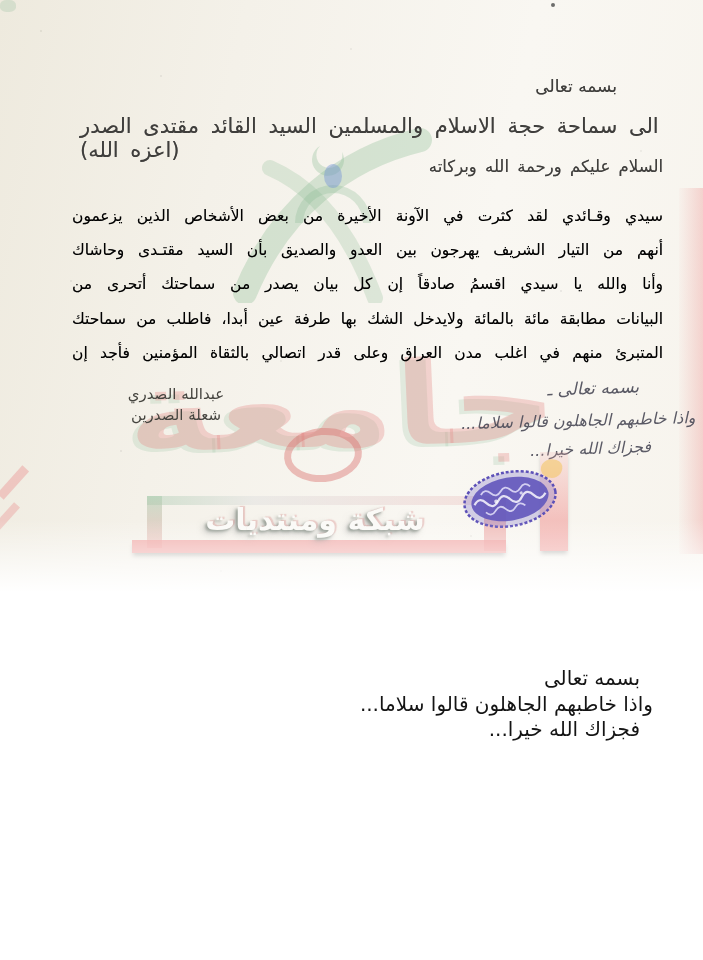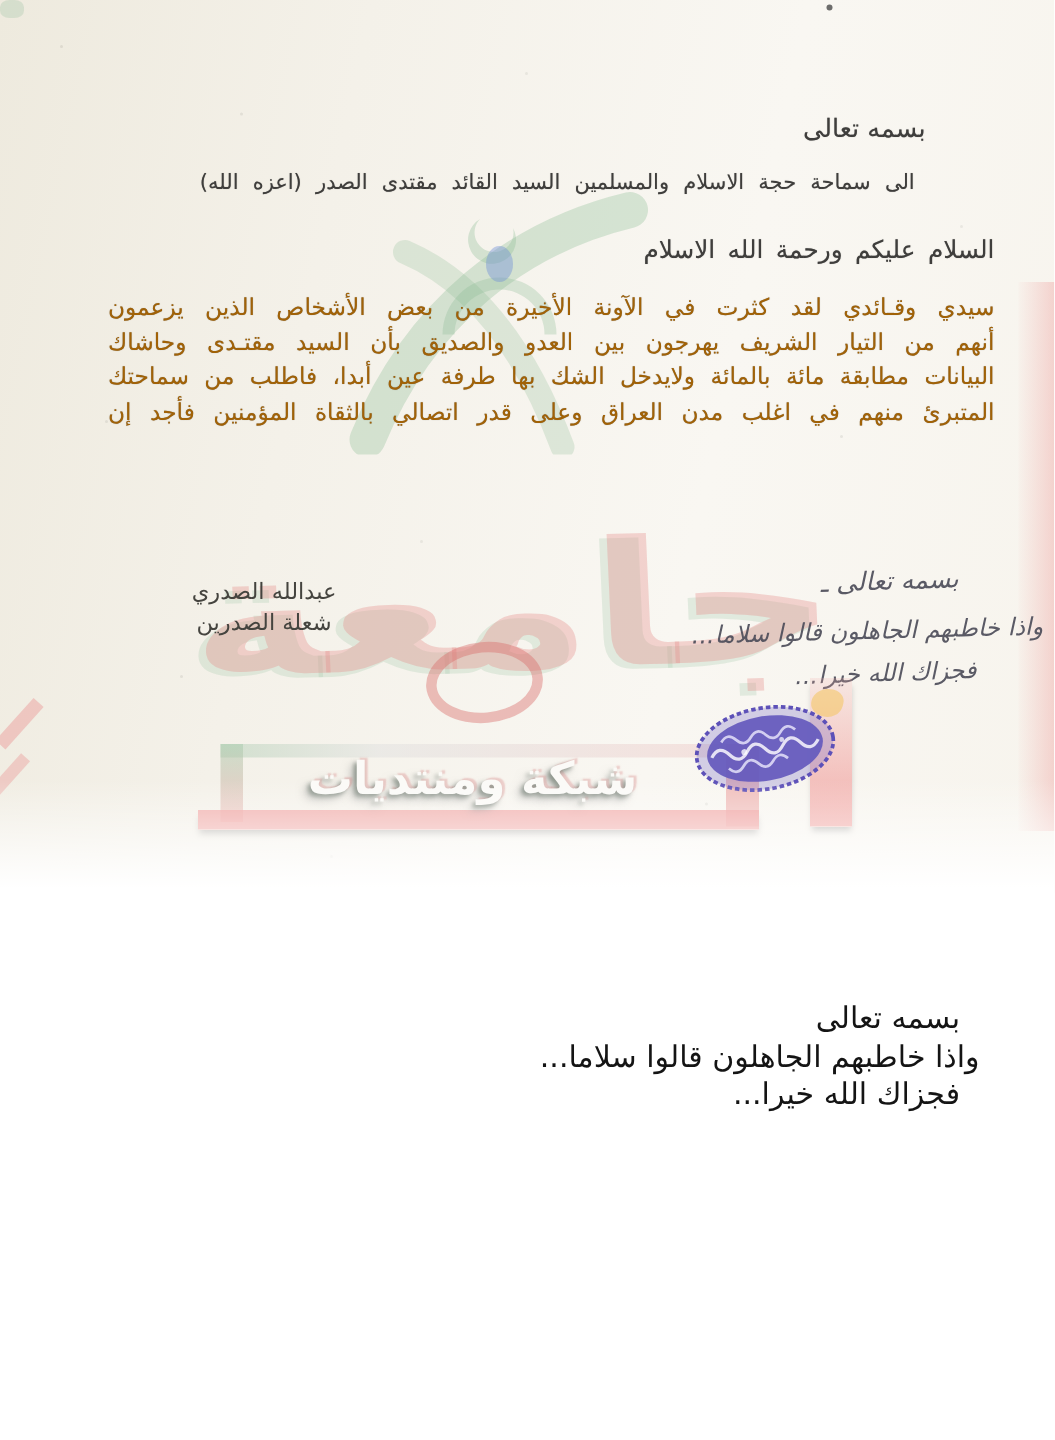--- a/index.html
+++ b/index.html
@@ -17,27 +17,27 @@
   .noise{position:absolute;left:40px;top:30px;width:2px;height:2px;border-radius:50%;
     background:rgba(110,110,100,.14);
     box-shadow:120px 45px rgba(110,110,100,.12),310px 18px rgba(110,110,100,.10),
       520px 260px rgba(110,110,100,.12),80px 420px rgba(110,110,100,.12),
       430px 505px rgba(110,110,100,.10),240px 330px rgba(110,110,100,.10),
       600px 120px rgba(110,110,100,.10),30px 250px rgba(110,110,100,.12),
       560px 390px rgba(110,110,100,.10),180px 540px rgba(110,110,100,.10);}
   
   .ltr-text{color:#3f3e3c;direction:rtl;text-shadow:0 0 .5px rgba(60,60,60,.55);}
   .basmala1{position:absolute;top:76px;right:86px;font-size:17px;}
-  .address{position:absolute;top:114px;right:40px;left:80px;font-size:14px;
-    text-align:center;word-spacing:5px;}
+  .address{position:absolute;top:114px;right:40px;left:80px;font-size:21px;
+    text-align:left;word-spacing:5px;}
   .greeting{position:absolute;top:157px;right:40px;font-size:16.5px;word-spacing:3px;}
   .body-block{position:absolute;top:194px;right:40px;left:72px;}
   .body-line{font-size:15.5px;height:23.2px;line-height:23.2px;direction:rtl;
-    color:#a16207;text-align:justify;text-align-last:justify;white-space:nowrap;
-    text-shadow:0 0 .5px rgba(60,60,60,.55);}
+    color:#000000;text-align:justify;text-align-last:justify;white-space:nowrap;
+    text-shadow:0 0 .5px rgba(60,60,60,.55);margin-top:11px;}
   .body-line.last{text-align-last:right;}
   .signature{position:absolute;top:384px;left:112px;width:128px;font-size:15px;
     line-height:21px;text-align:center;color:#45443f;direction:rtl;}
   
   .hand{position:absolute;color:#4d4d5a;direction:rtl;font-style:italic;
     letter-spacing:1px;opacity:.92;}
   .hw1{top:378px;right:64px;font-size:17px;transform:rotate(-2deg);}
   .hw2{top:411px;right:8px;font-size:16px;transform:rotate(-1.5deg);}
   .hw3{top:439px;right:52px;font-size:16px;transform:rotate(-2deg);}
   
@@ -95,25 +95,26 @@
     <path d="M95,18 a16,16 0 1 0 22,6 a13,13 0 1 1 -22,-6" fill="rgba(132,184,142,0.30)"></path>
     <ellipse cx="108" cy="48" rx="9" ry="12" fill="rgba(108,140,215,0.40)"></ellipse>
   </svg>
 
   <div class="wm-bigword">جامعة</div>
 
   <div class="wm-rightband"></div>
 
   <div class="ltr-text basmala1">بسمه تعالى</div>
   <div class="ltr-text address">الى سماحة حجة الاسلام والمسلمين السيد القائد مقتدى الصدر (اعزه الله)</div>
-  <div class="ltr-text greeting">السلام عليكم ورحمة الله الاسلام</div>
+  <div class="ltr-text greeting">السلام عليكم ورحمة الله وبركاته</div>
 
   <div class="body-block">
     <div class="body-line">سيدي وقـائدي لقد كثرت في الآونة الأخيرة من بعض الأشخاص الذين يزعمون</div>
     <div class="body-line">أنهم من التيار الشريف يهرجون بين العدو والصديق بأن السيد مقتـدى وحاشاك</div>
+    <div class="body-line">وأنا والله يا سيدي اقسمُ صادقاً إن كل بيان يصدر من سماحتك أتحرى من</div>
     <div class="body-line">البيانات مطابقة مائة بالمائة ولايدخل الشك بها طرفة عين أبدا، فاطلب من سماحتك</div>
     <div class="body-line">المتبرئ منهم في اغلب مدن العراق وعلى قدر اتصالي بالثقاة المؤمنين فأجد إن</div>
   </div>
 
   <div class="signature">
     <div>عبدالله الصدري</div>
     <div>شعلة الصدرين</div>
   </div>
 
   <div class="hand hw1">بسمه تعالى ـ</div>

